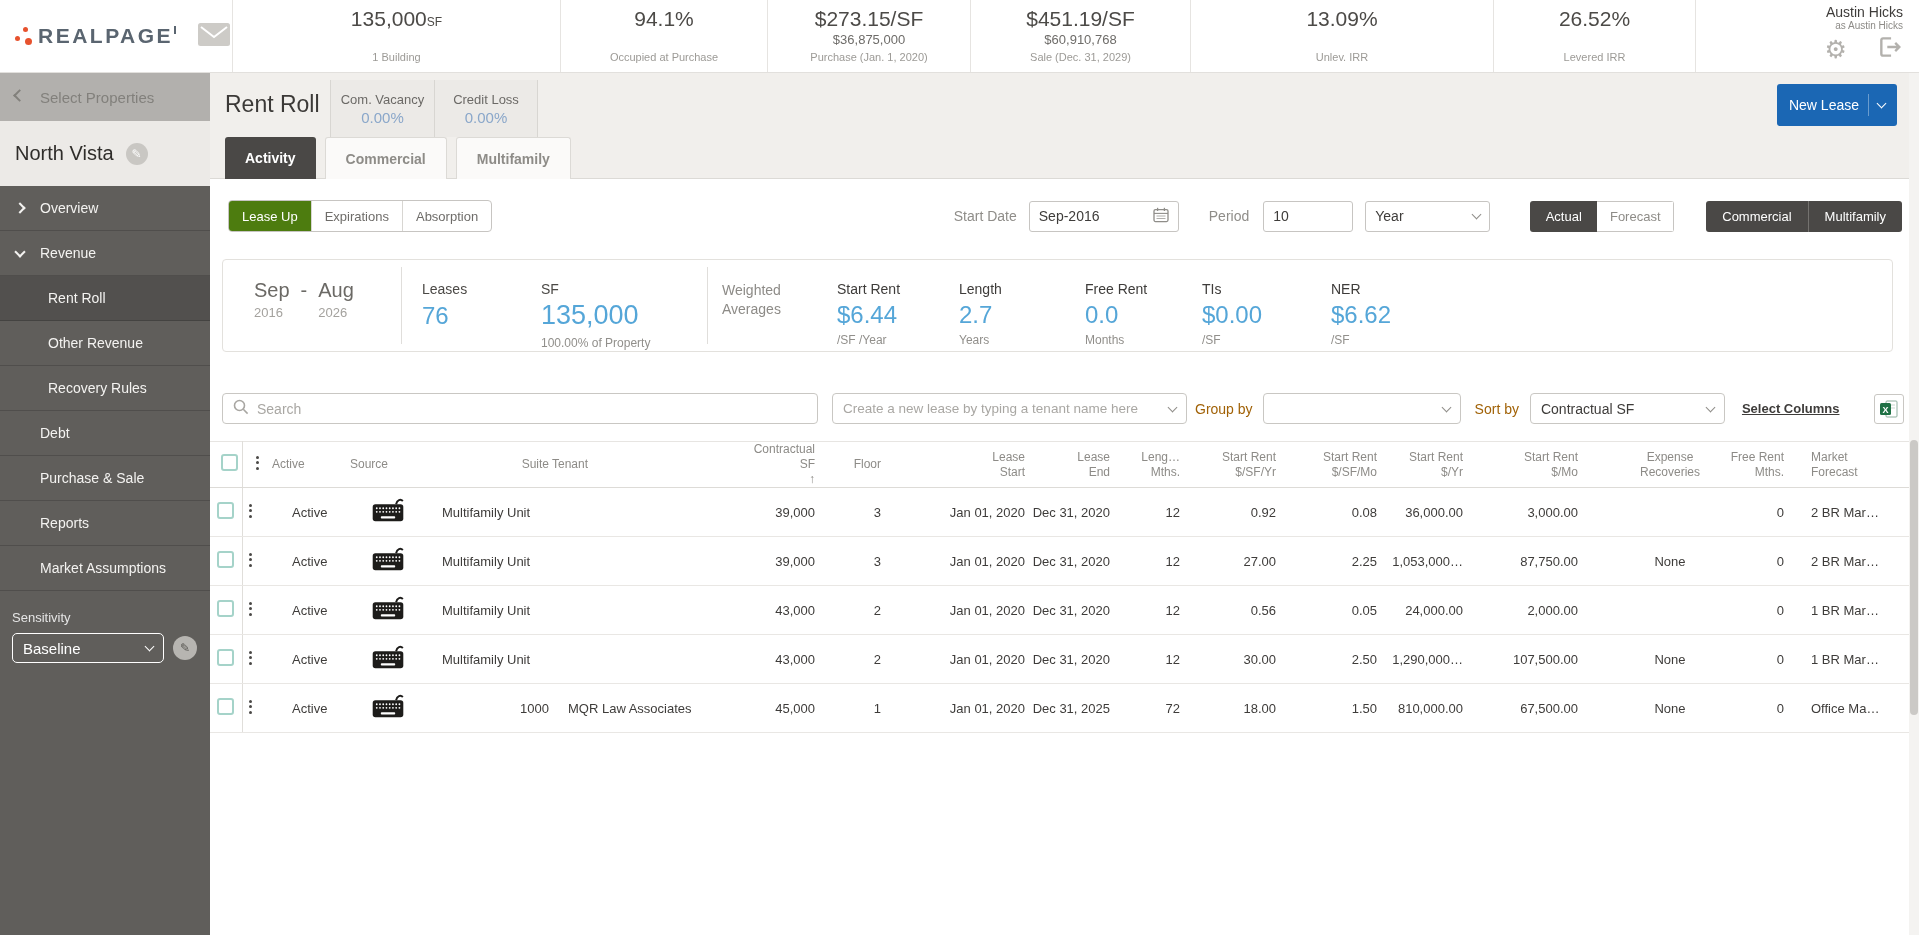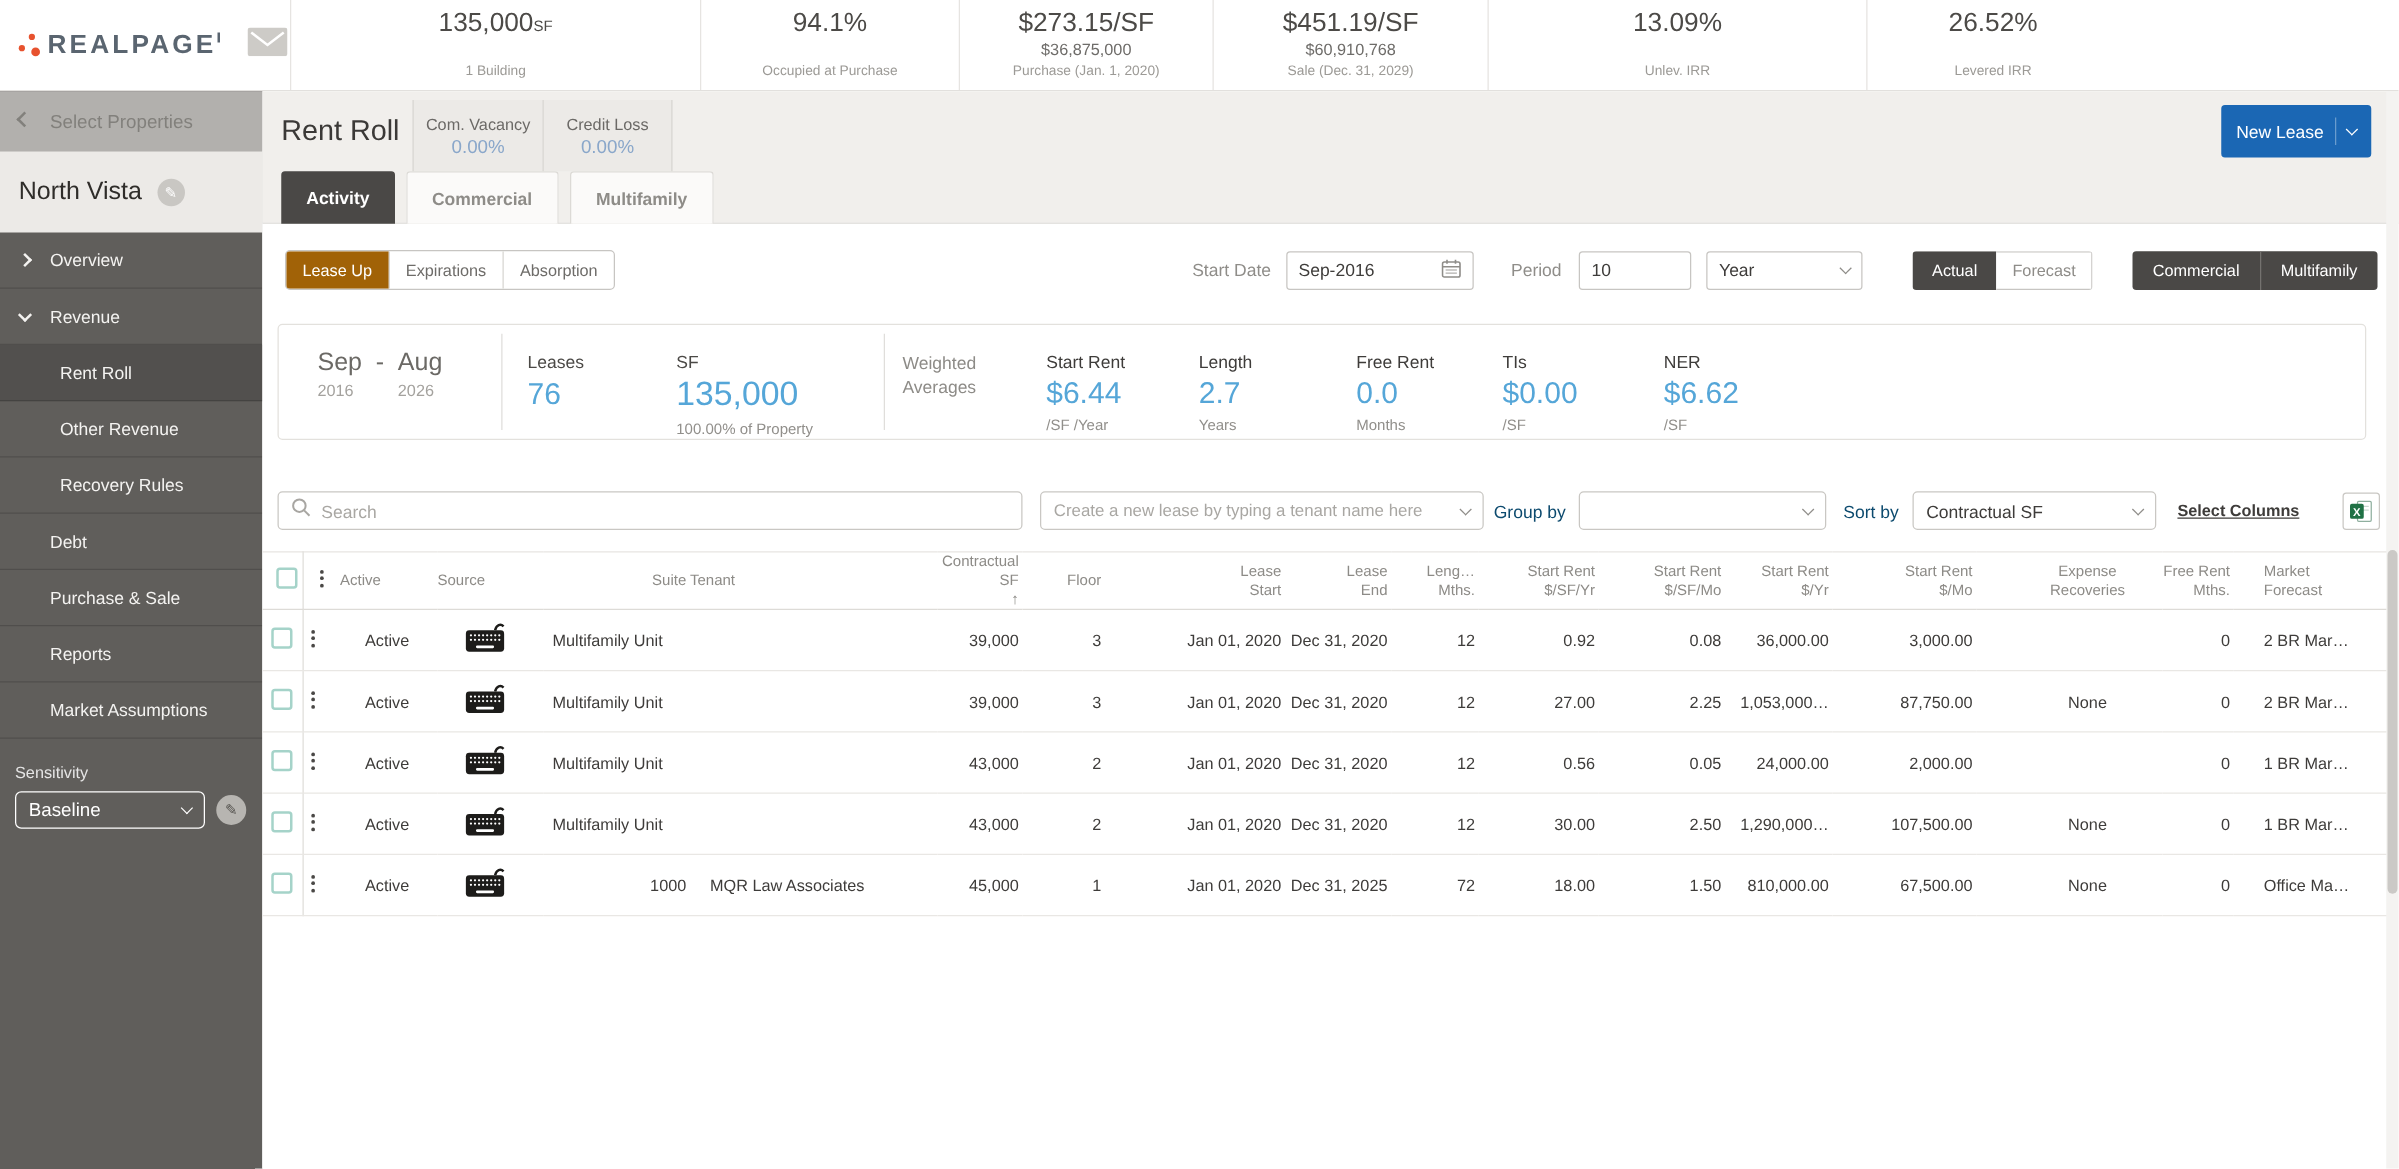--- a/index.html
+++ b/index.html
@@ -85,21 +85,21 @@
   .tab.tab-selected { background:#4a4846; color:#fff; border:none; }
   .panel { position:absolute; top:105px; left:0; right:0; bottom:0; background:#fff;
            border-top:1px solid #dcdad6; }
 
   
   .controls-row { position:absolute; top:21px; left:18px; right:17px; height:32px; display:flex; align-items:center; }
   .segmented { display:flex; border:1px solid #c7c5c2; border-radius:4px; overflow:hidden; height:32px; background:#fff; }
   .seg { padding:0 13px; display:flex; align-items:center; font-size:13px; color:#6e6c69;
          border-left:1px solid #d8d6d2; cursor:pointer; white-space:nowrap; }
   .seg:first-child { border-left:none; }
-  .seg.seg-selected { background:#a16207; color:#fff; }
+  .seg.seg-selected { background:#4d7c0f; color:#fff; }
   .ctrl-right { margin-left:auto; display:flex; align-items:center; }
   .ctrl-label { font-size:14px; color:#8f8d89; white-space:nowrap; }
   .inputbox { height:31px; border:1px solid #c7c5c2; border-radius:3px; background:#fff; display:flex;
               align-items:center; padding:0 9px; font-size:14px; color:#3e3c3a; cursor:pointer; }
   .date-input { width:150px; justify-content:space-between; margin-left:12px; margin-right:30px; }
   .period-input { width:90px; margin-left:14px; }
   .year-select { width:125px; justify-content:space-between; margin-left:12px; margin-right:40px; }
   .af-toggle { display:flex; height:31px; border-radius:3px; overflow:hidden; margin-right:32px; }
   .af-seg { display:flex; align-items:center; justify-content:center; font-size:13px; cursor:pointer; }
   .af-on  { width:67px; background:#4a4846; color:#fff; }
@@ -130,21 +130,21 @@
   
   .search-row { position:absolute; top:214px; left:12px; display:flex; align-items:center; }
   .search-box { width:596px; height:31px; border:1px solid #c9c7c3; border-radius:4px; display:flex;
                 align-items:center; padding:0 10px; gap:8px; background:#fff; }
   .search-box input { border:none; outline:none; flex:1; font-size:14px; color:#3e3c3a;
                       font-family:"Liberation Sans", sans-serif; }
   .search-box input::placeholder { color:#a9a7a3; }
   .create-box { margin-left:14px; width:355px; height:31px; border:1px solid #c9c7c3; border-radius:4px;
                 display:flex; align-items:center; justify-content:space-between; padding:0 10px;
                 font-size:13.5px; color:#a9a7a3; background:#fff; cursor:pointer; white-space:nowrap; overflow:hidden; }
-  .flabel { font-size:14px; color:#0c4a6e; white-space:nowrap; }
+  .flabel { font-size:14px; color:#a16207; white-space:nowrap; }
   .groupby-label { margin-left:8px; }
   .group-select { margin-left:10px; width:198px; height:31px; border:1px solid #c9c7c3; border-radius:4px;
                   display:flex; align-items:center; justify-content:flex-end; padding:0 10px; background:#fff; cursor:pointer; }
   .sortby-label { margin-left:14px; }
   .sort-select { margin-left:11px; width:195px; height:31px; border:1px solid #c9c7c3; border-radius:4px;
                  display:flex; align-items:center; justify-content:space-between; padding:0 10px;
                  font-size:14px; color:#3e3c3a; background:#fff; cursor:pointer; }
   .select-columns { margin-left:17px; font-size:13px; font-weight:bold; text-decoration:underline;
                     color:#3e3c3a; cursor:pointer; white-space:nowrap; }
   .excel-btn { margin-left:35px; width:30px; height:30px; border:1px solid #c9c7c3; border-radius:3px;
@@ -224,20 +224,33 @@
        <div class="kpi-val">13.09%</div>
 
        <div class="kpi-label">Unlev. IRR</div>
      </div>
         <div class="kpi" style="width:202px">
        <div class="kpi-val">26.52%</div>
 
        <div class="kpi-label">Levered IRR</div>
      </div>
       </div>
+    <div class="user-block">
+      <span class="user-name">Austin Hicks</span>
+      <span class="user-as">as Austin Hicks</span>
+      <span class="user-icons">
+        <span class="gear">⚙</span>
+        <span>
+          <svg width="26" height="26" viewBox="0 0 24 24">
+              <path d="M13 4 H5.5 a1.5 1.5 0 0 0 -1.5 1.5 V18.5 a1.5 1.5 0 0 0 1.5 1.5 H13" stroke="#b3b1ad" stroke-width="2.2" fill="none"></path>
+              <path d="M9.5 12 H20.5 M16.8 8.2 L20.6 12 L16.8 15.8" stroke="#b3b1ad" stroke-width="2.2" fill="none"></path>
+            </svg>
+        </span>
+      </span>
+    </div>
   </div>
 
   <div class="body-row">
 
     <div class="sidebar">
       <div class="sb-back">
         <span class="chev chev-back"></span>
         <span>Select Properties</span>
       </div>
       <div class="sb-property">

